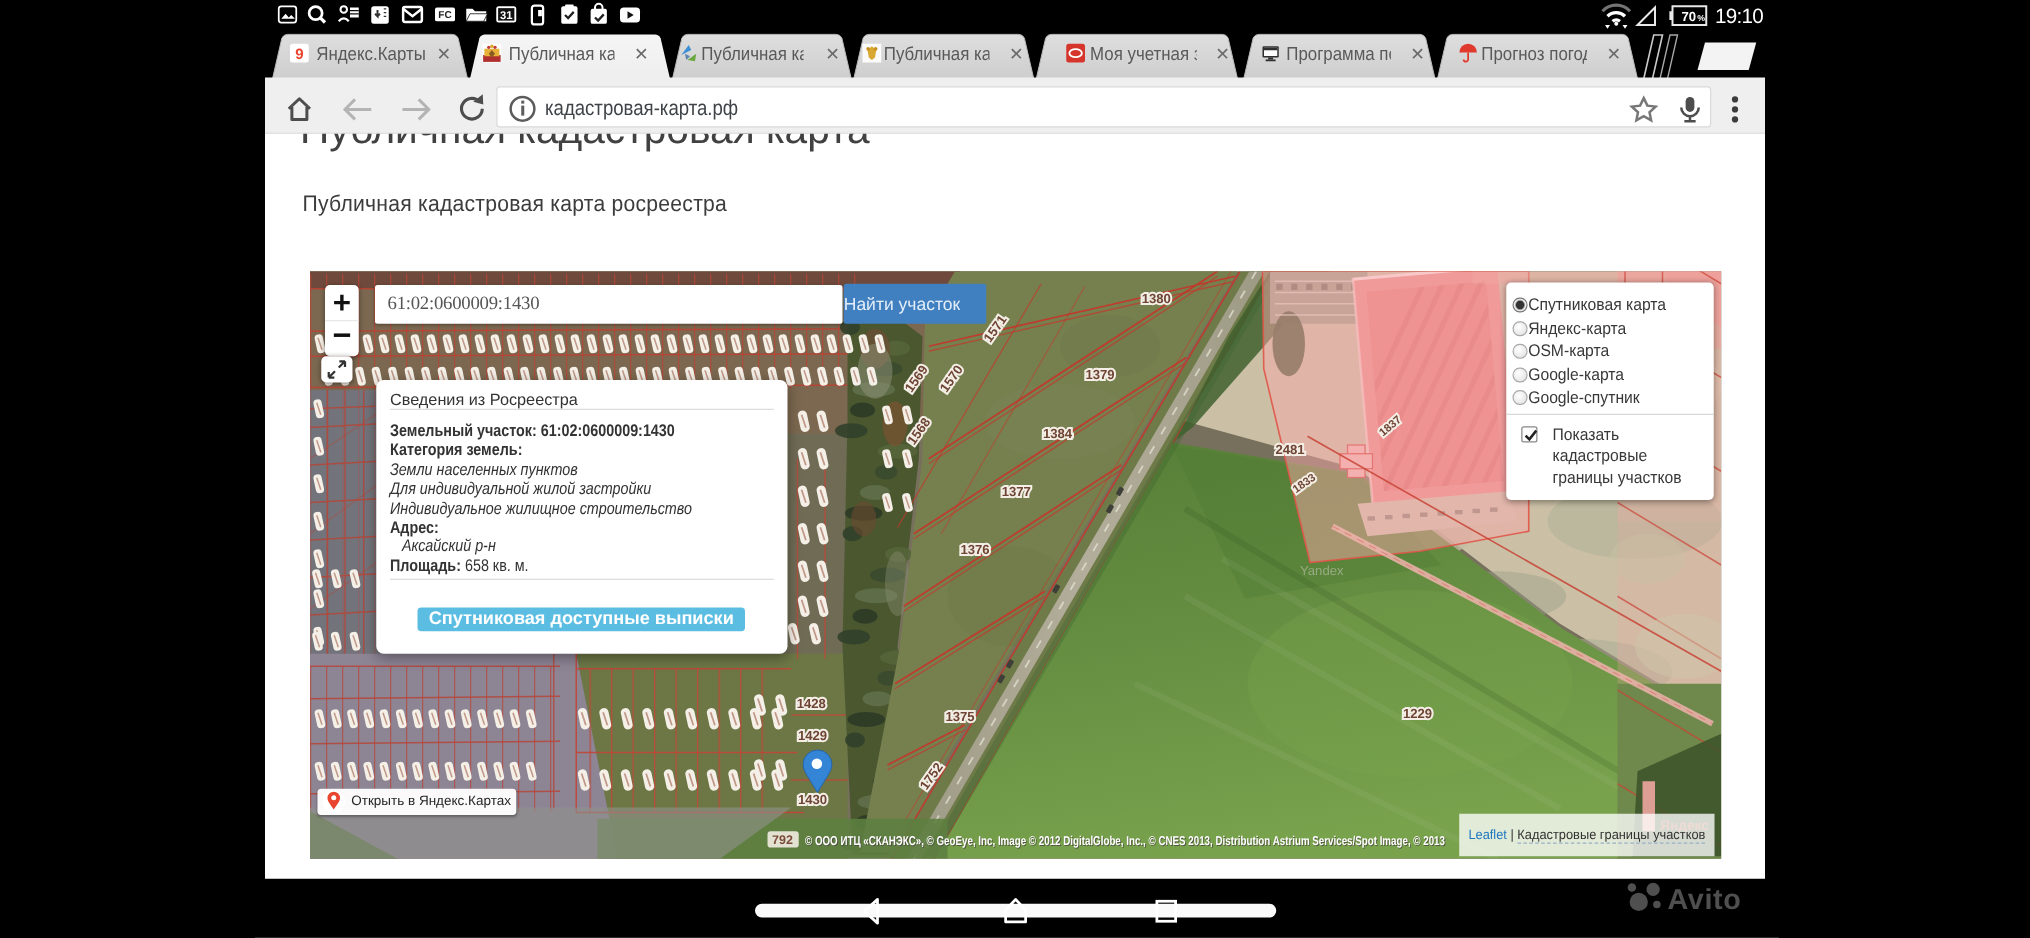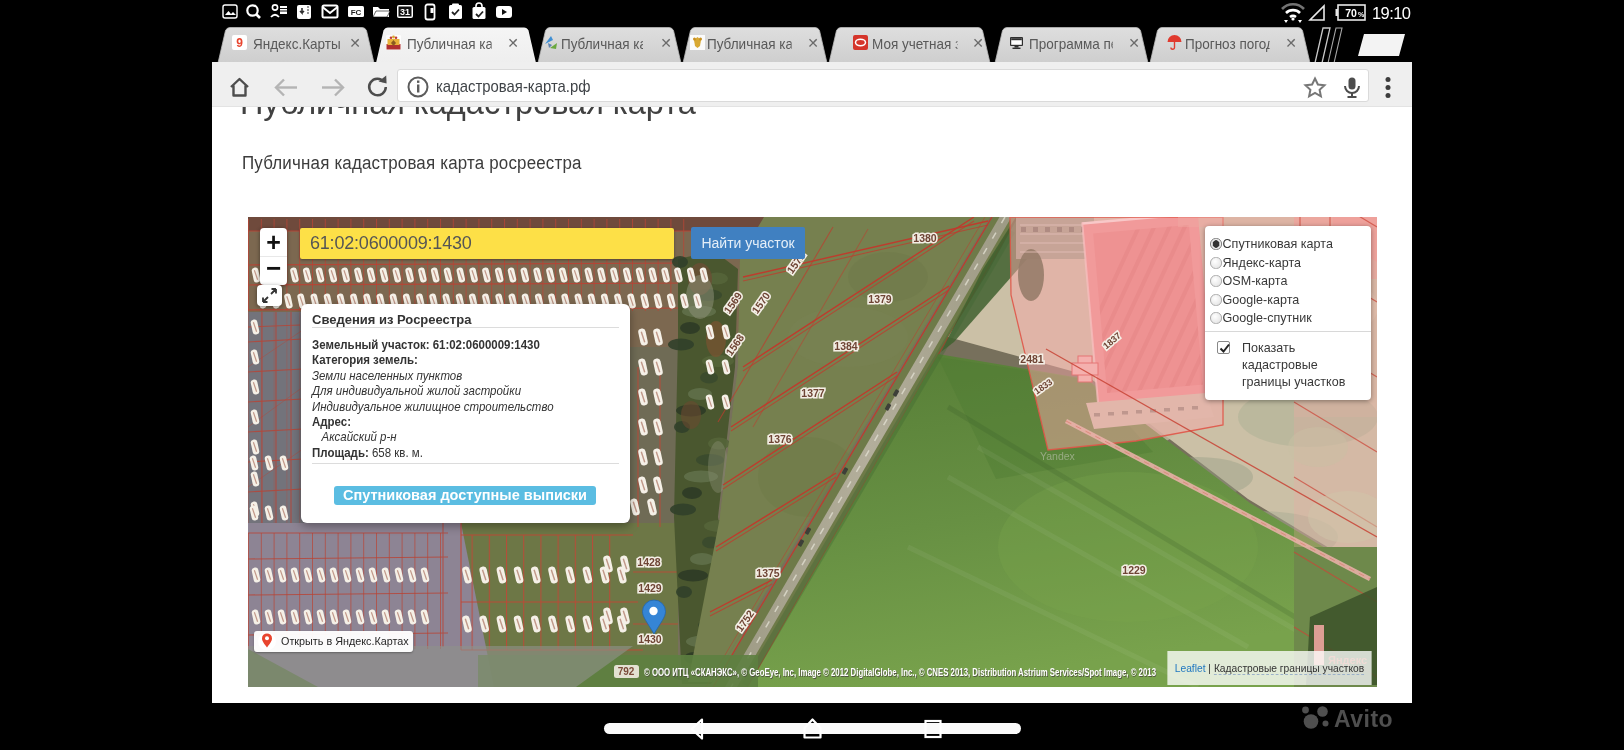--- a/index.html
+++ b/index.html
@@ -12,24 +12,24 @@
 #h1c{position:absolute;left:28px;top:-22px;font-size:32.5px;color:#414141;white-space:nowrap;}
 #sub{position:absolute;left:30px;top:46px;font-size:18px;color:#3c3c3c;letter-spacing:0.2px;transform:scaleX(0.94);transform-origin:0 0;}
 #map{position:absolute;left:36px;top:110px;width:1129px;height:470px;overflow:hidden;background:#77705c;}
 #map svg.art{position:absolute;left:0;top:0;}
 .mbtn{position:absolute;background:#fff;border-radius:4px;box-shadow:0 1px 4px rgba(0,0,0,0.45);}
 #zbox{left:12px;top:11px;width:27px;height:57px;}
 #zline{position:absolute;left:12px;top:39px;width:27px;height:1px;background:#e8e8e8;z-index:5;}
 #zplus{position:absolute;left:12px;top:11px;width:27px;height:28px;font-size:25px;font-weight:bold;color:#111;text-align:center;line-height:28px;z-index:5;}
 #zminus{position:absolute;left:12px;top:39px;width:27px;height:28px;font-size:26px;font-weight:bold;color:#111;text-align:center;line-height:25px;z-index:5;}
 #zexp{left:9px;top:68px;width:25px;height:21px;}
-#search{position:absolute;left:52px;top:11px;width:374px;height:31px;background:#fde047;border-radius:2px;box-shadow:0 1px 3px rgba(0,0,0,0.35);font-size:18px;color:#555;line-height:31px;padding-left:10px;letter-spacing:-0.2px;}
-#findbtn{position:absolute;left:427px;top:10px;width:114px;height:32px;background:#4080c1;border-radius:2px;color:#e4eef8;font-size:14px;text-align:center;line-height:32px;margin-left:16px;}
+#search{position:absolute;left:52px;top:11px;width:374px;height:31px;background:#ffffff;border-radius:2px;box-shadow:0 1px 3px rgba(0,0,0,0.35);font-size:15px;color:#555;line-height:31px;padding-left:10px;letter-spacing:-0.2px;font-family:Liberation Serif, serif;}
+#findbtn{position:absolute;left:427px;top:10px;width:114px;height:32px;background:#4080c1;border-radius:2px;color:#e4eef8;font-size:14px;line-height:32px;}
 #popup{position:absolute;left:53px;top:87px;width:329px;height:219px;background:#fff;border-radius:6px;box-shadow:0 3px 10px rgba(0,0,0,0.35);font-size:13.5px;color:#333;}
-#popup .tit{position:absolute;left:11px;top:8px;font-weight:bold;font-size:13px;}
+#popup .tit{position:absolute;left:11px;top:8px;font-weight:normal;font-size:13px;}
 #popup .sep1{position:absolute;left:11px;right:11px;top:23px;height:1px;background:#dcdcdc;}
 #popup .body{position:absolute;left:11px;top:33px;line-height:15.4px;transform:scaleX(0.85);transform-origin:0 0;}
 #popup .sep2{position:absolute;left:11px;right:11px;top:159px;height:1px;background:#dcdcdc;}
 #popup .pbtn{position:absolute;left:33px;top:182px;width:262px;height:19px;background:#5bbde2;border-radius:3px;color:#fff;font-weight:bold;font-size:14.5px;text-align:center;line-height:19px;}
 #layers{position:absolute;left:957px;top:9px;width:166px;height:174px;background:#fff;border-radius:4px;box-shadow:0 1px 5px rgba(0,0,0,0.4);font-size:13.5px;color:#383838;}
 #layers .row{position:absolute;left:5px;height:19px;line-height:19px;transform:scaleX(0.93);transform-origin:0 50%;white-space:nowrap;}
 #layers .rad{display:inline-block;width:12.5px;height:12.5px;border-radius:50%;border:1px solid #a8a8a8;background:radial-gradient(circle at 40% 35%,#ffffff,#dedede);vertical-align:-2px;margin-right:1px;}
 #layers .rad.sel{background:radial-gradient(circle at 50% 50%,#333 0 3.5px,#eee 4px);border-color:#777;}
 #layers .lsep{position:absolute;left:0;right:0;top:105px;height:1px;background:#d8d8d8;}
 #layers .chk{position:absolute;left:12px;top:115px;width:13px;height:13px;border:1.5px solid #888;border-radius:2px;background:#fdfdfd;}

